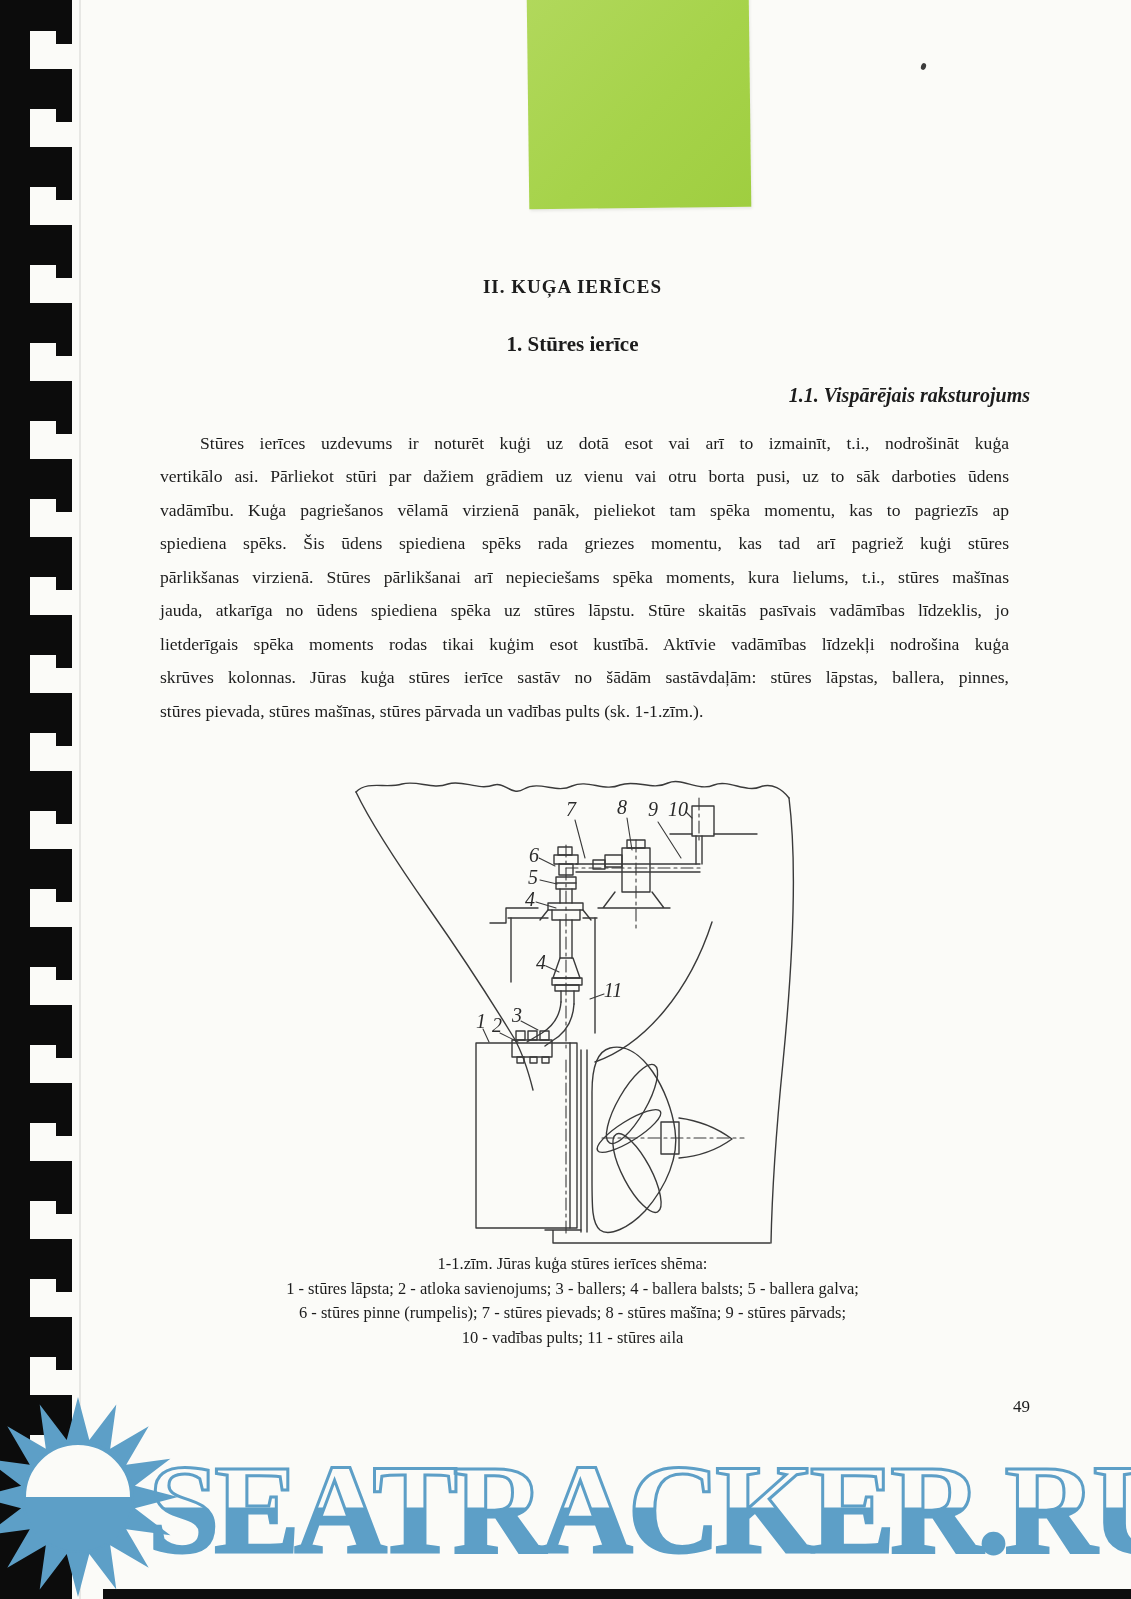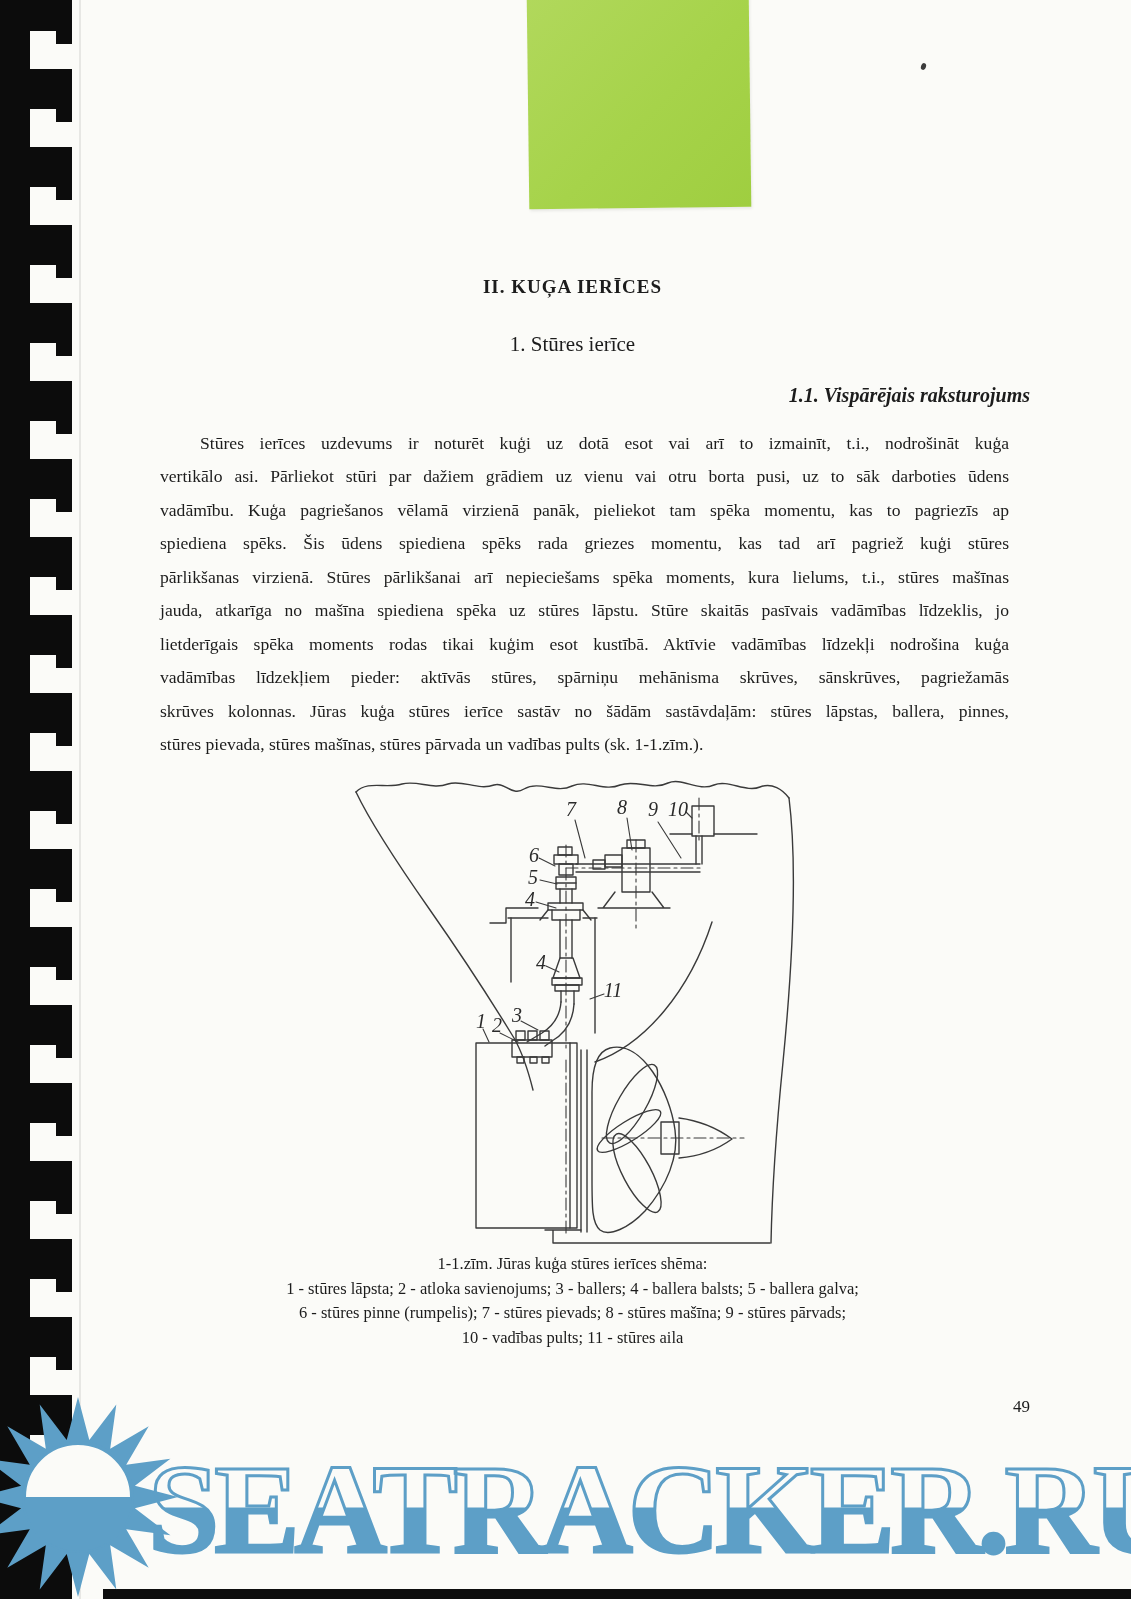--- a/index.html
+++ b/index.html
@@ -26,21 +26,21 @@
     background:linear-gradient(135deg,#b1d85c 0%,#a6d34a 55%,#9fce40 100%);
     transform:rotate(-0.7deg);box-shadow:1px 2px 3px rgba(0,0,0,0.08);}
   
   .artifact-dot{position:absolute;left:921px;top:63px;width:5px;height:7px;background:#3c3c3c;border-radius:50%;transform:rotate(18deg);z-index:1;}
   .bottom-bar{position:absolute;left:103px;top:1589px;width:1028px;height:10px;background:#0e0e0e;z-index:2;}
   
   .content{position:absolute;left:115px;top:0;width:915px;z-index:1;}
   .h1{position:absolute;left:0;top:276px;width:100%;text-align:center;
       font-size:19px;font-weight:bold;letter-spacing:1px;}
   .h2{position:absolute;left:0;top:332px;width:100%;text-align:center;
-      font-size:21px;font-weight:normal;}
+      font-size:21px;font-weight:bold;}
   .h3{position:absolute;left:0;top:384px;width:100%;text-align:right;
       font-size:20px;font-weight:bold;font-style:italic;}
   .para{position:absolute;left:160px;top:427px;width:849px;z-index:1;
       font-size:17.6px;line-height:33.45px;}
   .pline{text-align:justify;text-align-last:justify;white-space:normal;}
   .pline.first{text-indent:40px;}
   .pline.last{text-align-last:left;}
   .figcap{position:absolute;left:115px;top:1252px;width:915px;text-align:center;
       font-size:16.5px;line-height:24.5px;z-index:1;}
   .pagenum{position:absolute;left:115px;top:1397px;width:915px;text-align:right;
@@ -82,23 +82,22 @@
   <div class="h2">1.  Stūres ierīce</div>
   <div class="h3">1.1. Vispārējais raksturojums</div>
 </div>
 
 <div class="para">
   <div class="pline first">Stūres ierīces uzdevums ir noturēt kuģi uz dotā esot vai arī to izmainīt, t.i., nodrošināt kuģa</div>
   <div class="pline">vertikālo asi. Pārliekot stūri par dažiem grādiem uz vienu vai otru borta pusi, uz to sāk darboties ūdens</div>
   <div class="pline">vadāmību. Kuģa pagriešanos vēlamā virzienā panāk, pieliekot tam spēka momentu, kas to pagriezīs ap</div>
   <div class="pline">spiediena spēks. Šis ūdens spiediena spēks rada griezes momentu, kas tad arī pagriež kuģi stūres</div>
   <div class="pline">pārlikšanas virzienā. Stūres pārlikšanai arī nepieciešams spēka moments, kura lielums, t.i., stūres mašīnas</div>
-  <div class="pline">jauda, atkarīga no mašīna spiediena spēka uz stūres lāpstu. Stūre skaitās pasīvais vadāmības līdzeklis, jo</div>
+  <div class="pline">jauda, atkarīga no ūdens spiediena spēka uz stūres lāpstu. Stūre skaitās pasīvais vadāmības līdzeklis, jo</div>
   <div class="pline">lietderīgais spēka moments rodas tikai kuģim esot kustībā. Aktīvie vadāmības līdzekļi nodrošina kuģa</div>
-  <div class="pline">vadāmības līdzekļiem pieder: aktīvās stūres, spārniņu mehānisma skrūves, sānskrūves, pagriežamās</div>
   <div class="pline">skrūves kolonnas. Jūras kuģa stūres ierīce sastāv no šādām sastāvdaļām: stūres lāpstas, ballera, pinnes,</div>
   <div class="pline last">stūres pievada, stūres mašīnas, stūres pārvada un vadības pults (sk. 1-1.zīm.).</div>
 </div>
 
 <svg class="diagram" viewBox="340 752 460 505">
 
   <g>
     <path d="M356,792 C368,780 386,789 402,784 C418,780 432,790 448,784 C462,779 478,791 494,785
              C504,781 512,797 524,789 C540,780 556,794 572,786 C588,779 604,792 620,785
              C636,779 652,791 668,783 C682,777 698,792 714,785 C728,779 746,793 760,787

